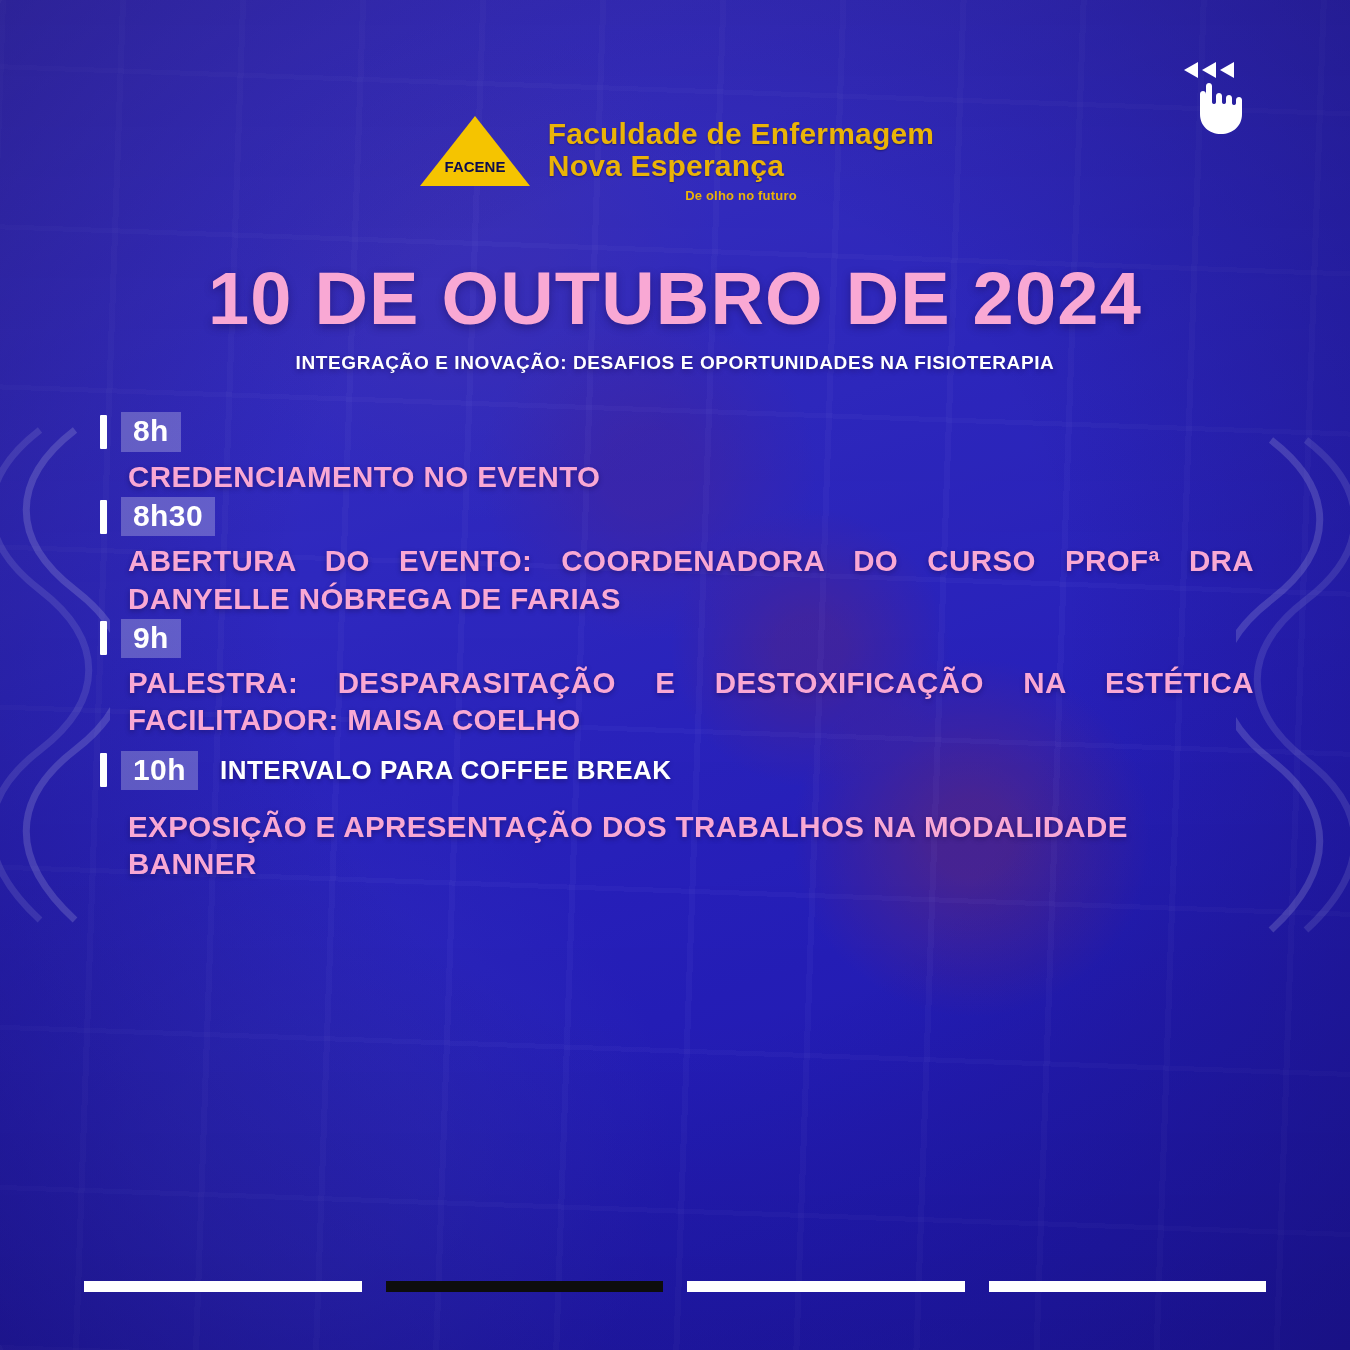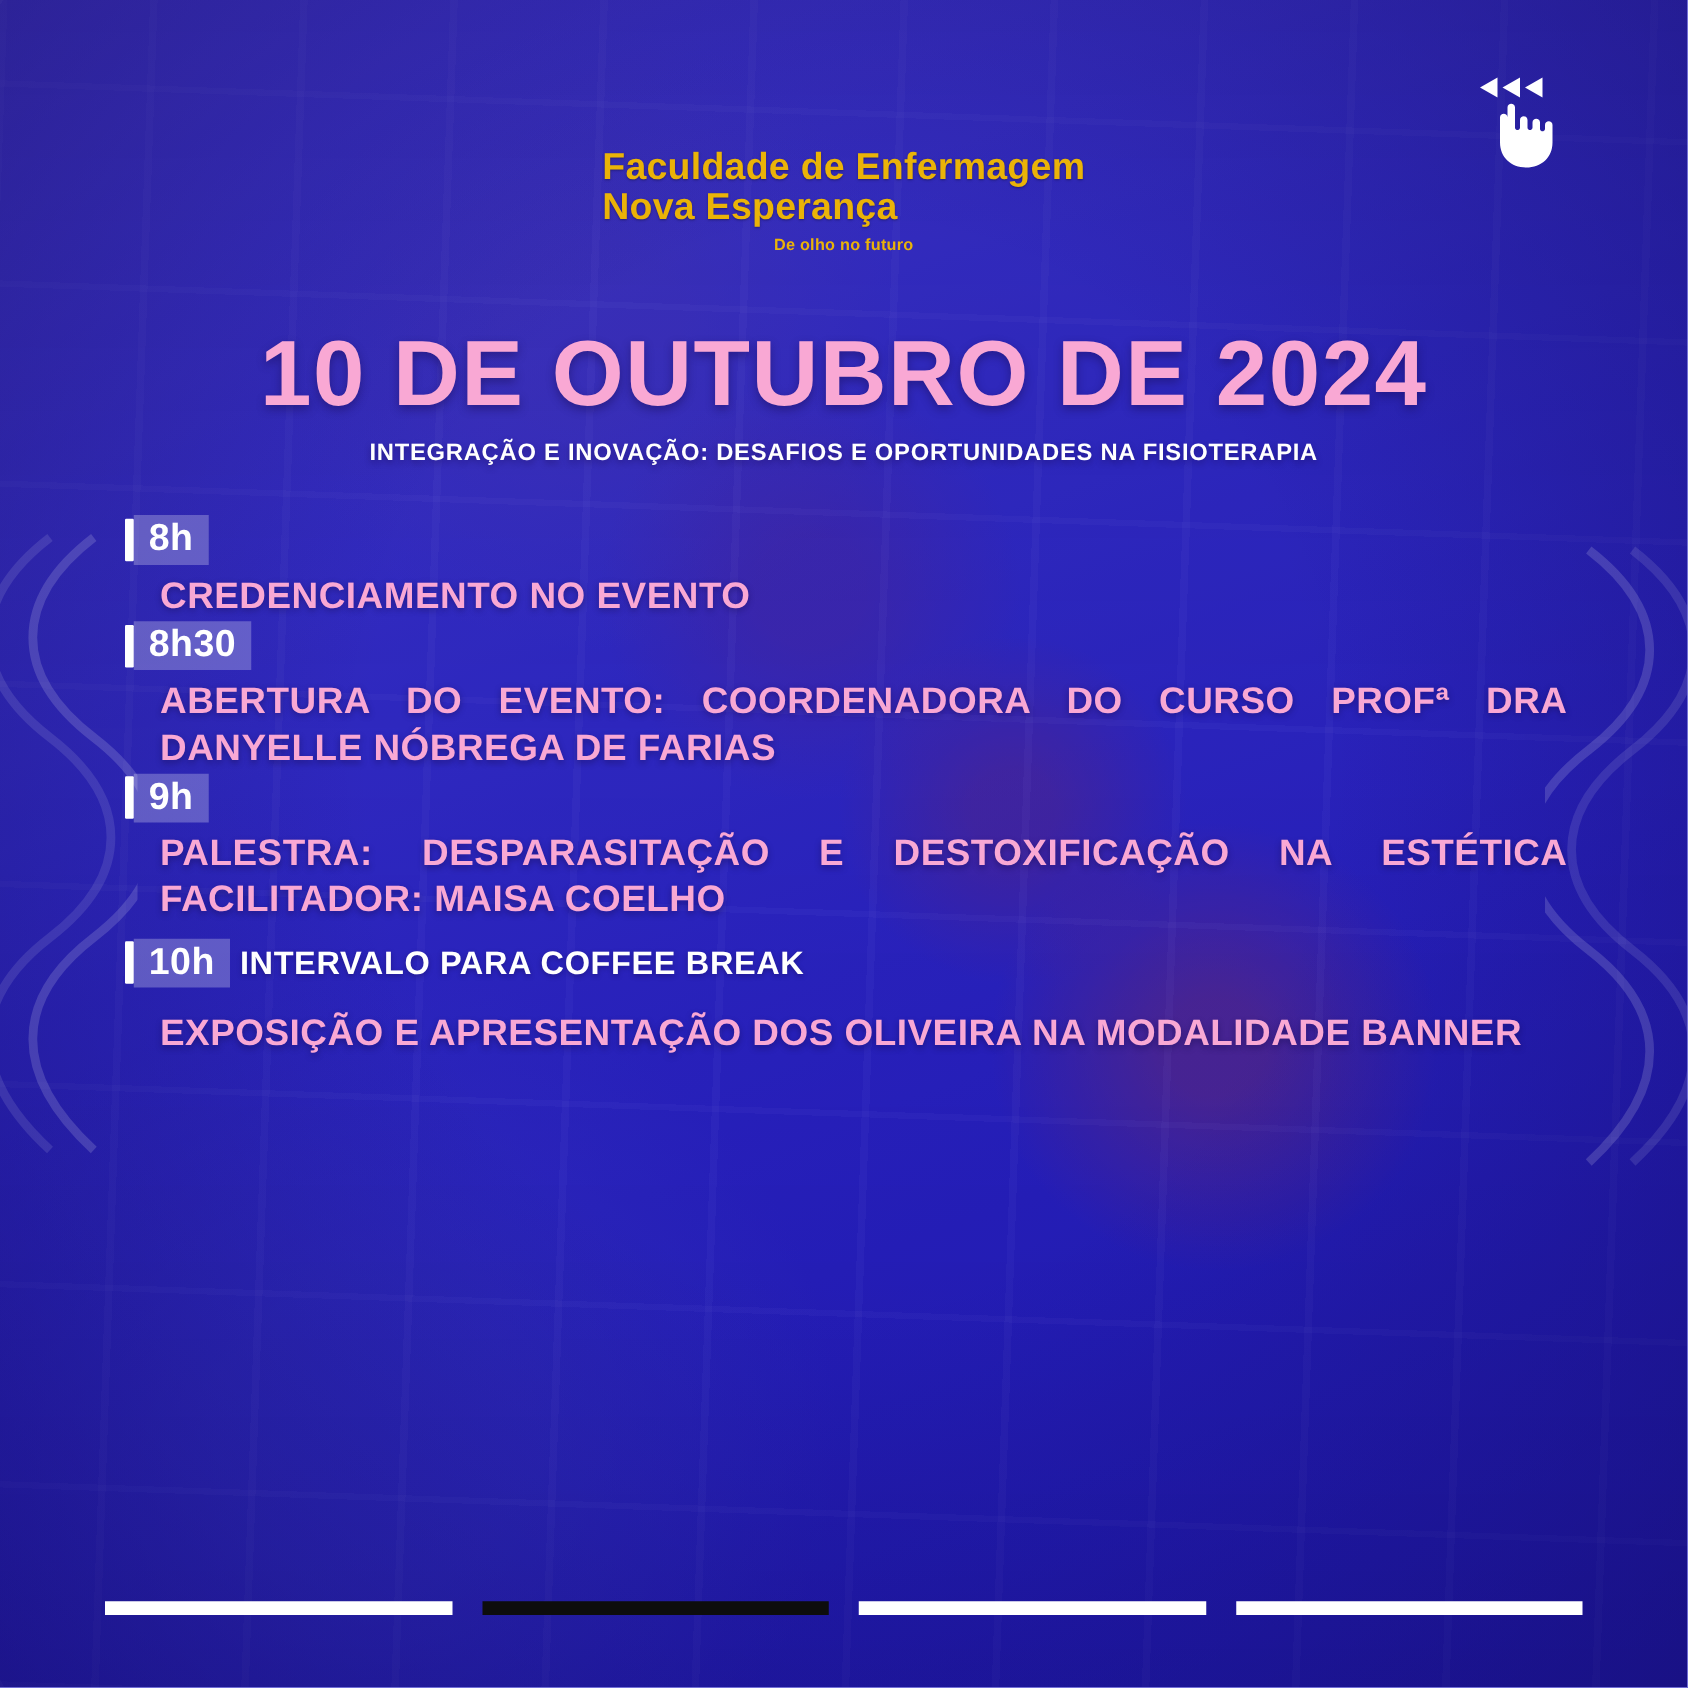--- a/index.html
+++ b/index.html
@@ -73,21 +73,21 @@
     line-height: 1; text-shadow: 0 3px 8px rgba(25,10,80,.45);
   }
   .subtitle {
     color: #ffffff; font-size: 19px; font-weight: bold; letter-spacing: .6px;
     margin-top: 16px; text-shadow: 0 2px 5px rgba(25,10,80,.45);
   }
 
   
   .schedule { position: absolute; top: 412px; left: 100px; right: 96px; }
   .item { margin-bottom: 2px; }
-  .time-row { display: flex; align-items: center; gap: 0; text-align: center; }
+  .time-row { display: flex; align-items: center; gap: 14px; text-align: center; }
   .time-bar { width: 7px; height: 34px; background: #ffffff; border-radius: 1px; flex: none; }
   .time-chip {
     display: inline-block;
     background: rgba(255,255,255,0.26);
     color: #ffffff; font-weight: bold; font-size: 30px;
     padding: 2px 12px 4px 12px; line-height: 1.12;
     letter-spacing: .4px;
   }
   .inline-label {
     color: #ffffff; font-weight: bold; font-size: 26px; letter-spacing: .5px;
@@ -131,20 +131,26 @@
   <svg class="swipe-icon" width="96" height="90" viewBox="0 0 96 90">
     <g fill="#ffffff">
       <path d="M12 18 L26 10 L26 26 Z"></path>
       <path d="M30 18 L44 10 L44 26 Z"></path>
       <path d="M48 18 L62 10 L62 26 Z"></path>
       <path d="M34 34 c0-4 6-4 6 0 l0 16 c0 0 0 2 2 2 2 0 2-2 2-2 l0-6 c0-4 6-4 6 0 l0 6 c0 0 0 2 2 2 2 0 2-2 2-2 l0-4 c0-4 6-4 6 0 l0 5 c0 0 0 2 2 2 2 0 2-2 2-2 l0-3 c0-4 6-4 6 0 l0 14 c0 12-9 20-21 20 -12 0-21-8-21-20 L28 42 c0-4 6-4 6 0z"></path>
     </g>
   </svg>
 
   <div class="header">
+    <div class="logo-mark">
+      <svg width="118" height="78" viewBox="0 0 118 78">
+        <polygon points="59,4 114,74 4,74" fill="#f5c400"></polygon>
+        <text x="59" y="60" text-anchor="middle" font-family="Liberation Sans, sans-serif" font-size="15" font-weight="bold" fill="#0d0d4d">FACENE</text>
+      </svg>
+    </div>
     <div class="logo-text">
       <div class="logo-line1">Faculdade de Enfermagem</div>
       <div class="logo-line2">Nova Esperança</div>
       <div class="logo-tag">De olho no futuro</div>
     </div>
   </div>
 
   <div class="title-block">
     <div class="main-title">10 DE OUTUBRO DE 2024</div>
     <div class="subtitle">INTEGRAÇÃO E INOVAÇÃO: DESAFIOS E OPORTUNIDADES NA FISIOTERAPIA</div>
@@ -183,21 +189,21 @@
         <div class="time-bar"></div>
         <span class="time-chip">10h</span>
         <span class="inline-label">INTERVALO PARA COFFEE BREAK</span>
       </div>
     </div>
 
     <div class="gap-sm"></div>
 
 
     <div class="item">
-      <div class="desc nojustify">EXPOSIÇÃO E APRESENTAÇÃO DOS OLIVEIRA NA MODALIDADE BANNER</div>
+      <div class="desc nojustify">EXPOSIÇÃO E APRESENTAÇÃO DOS TRABALHOS NA MODALIDADE BANNER</div>
     </div>
 
   </div>
 
   <div class="bottom-bars">
     <div class="bar"></div>
     <div class="bar dark"></div>
     <div class="bar"></div>
     <div class="bar"></div>
   </div>

